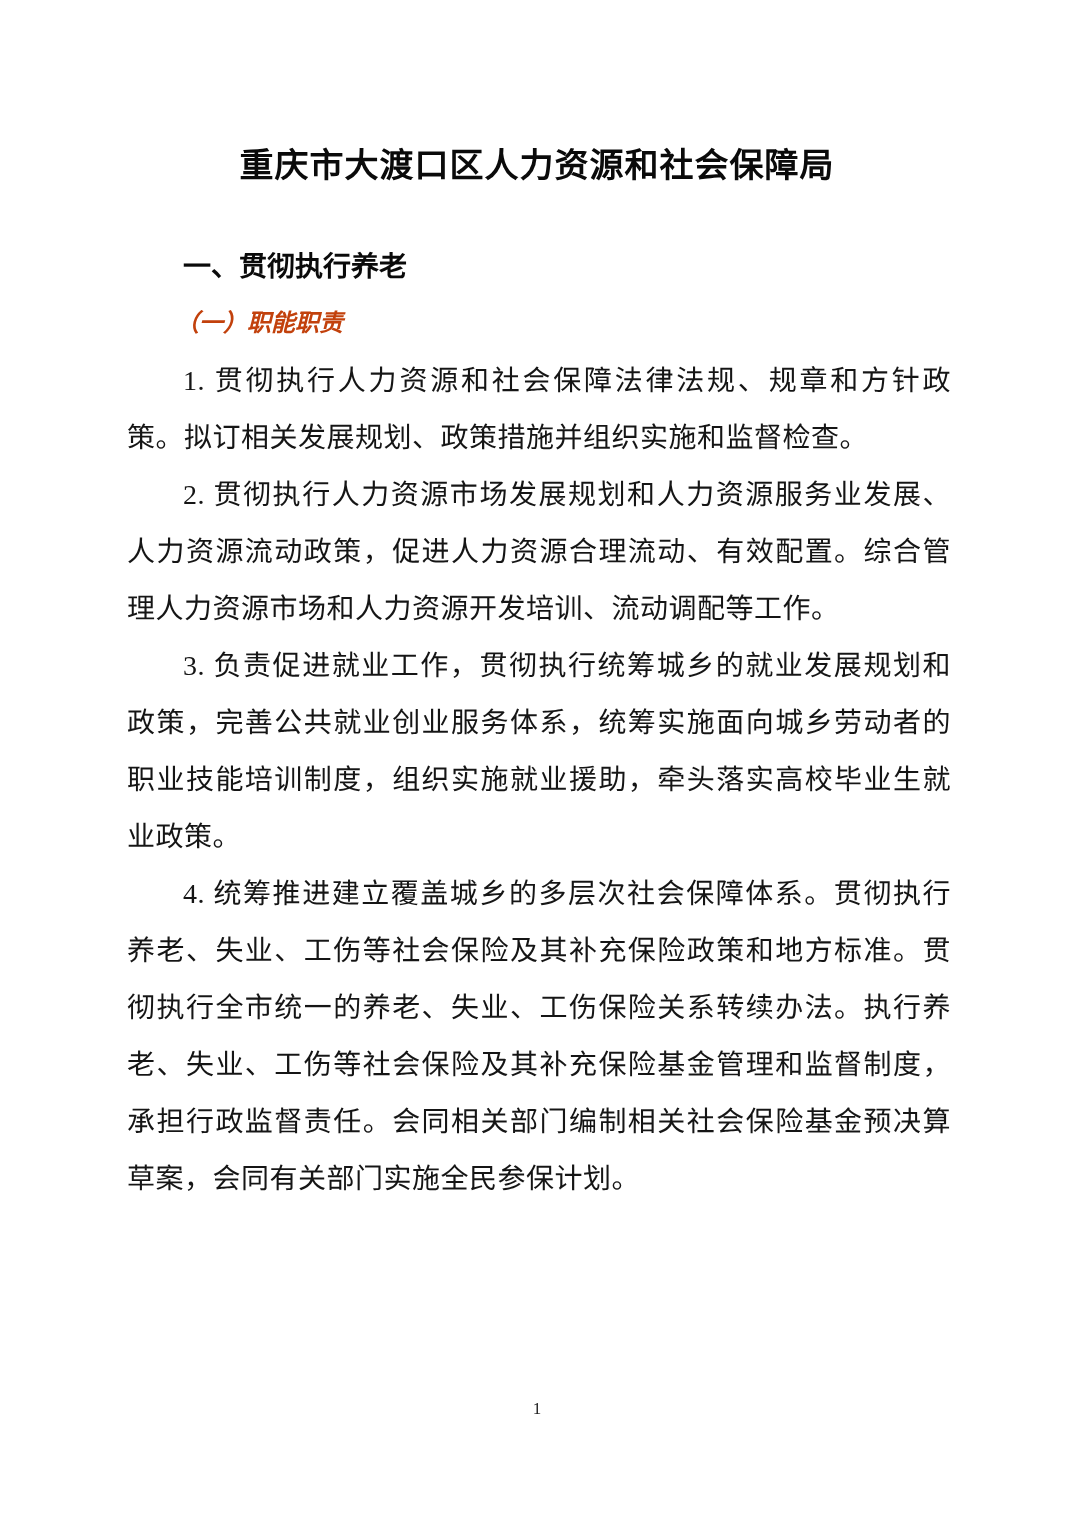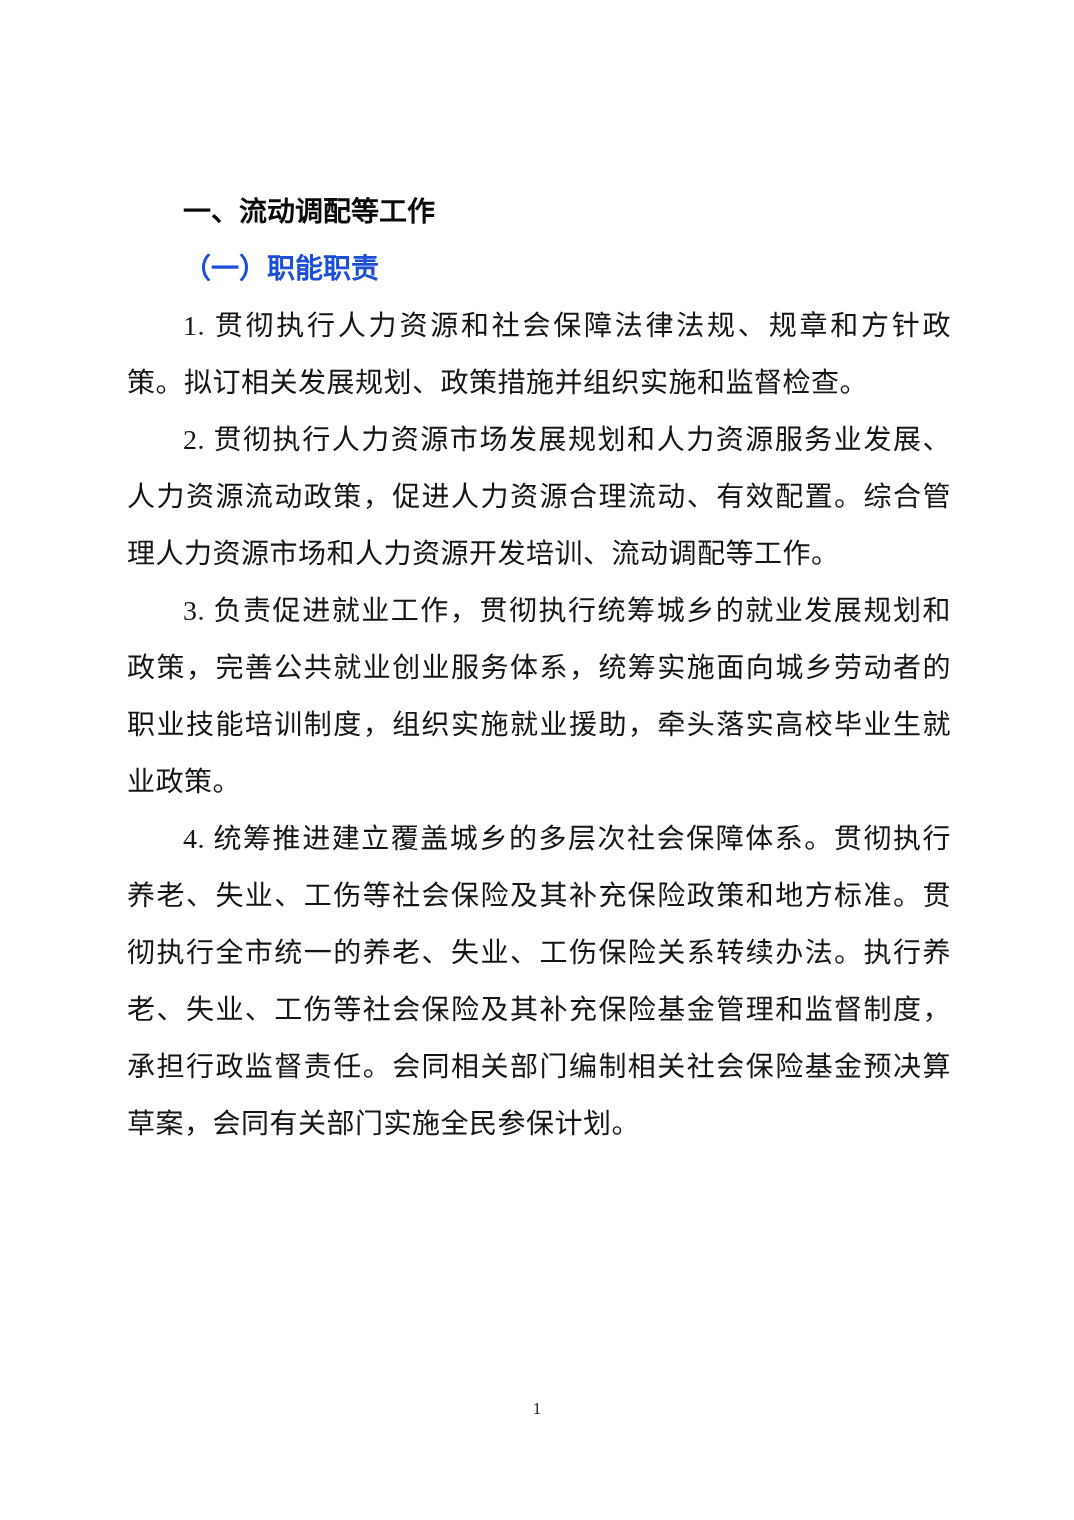--- a/index.html
+++ b/index.html
@@ -35,26 +35,27 @@
     margin: 45px 0 0 0;
     font-size: 28px;
     line-height: 57px;
     font-weight: bold;
     text-indent: 2em;
     font-family: "Liberation Sans", "DejaVu Sans", sans-serif;
     color: #0a0a0a;
   }
   .subsection-heading {
     margin: 0;
-    font-size: 28px;
+    font-size: 24px;
     line-height: 57px;
     font-weight: bold;
     text-indent: 2em;
     font-family: "Liberation Serif", "DejaVu Serif", serif;
-    color: #1d4ed8;
+    color: #c2410c;
+    font-style: italic;
   }
   .body-paragraph {
     margin: 0;
     font-size: 28px;
     line-height: 57px;
     text-indent: 2em;
     text-align: justify;
     letter-spacing: 0.5px;
     color: #151515;
   }
@@ -69,24 +70,25 @@
     color: #222222;
     font-family: "Liberation Serif", "DejaVu Serif", serif;
   }
 </style>
 </head>
 <body>
 
 <div class="page">
 
   <div class="doc-title">
+    <div class="title-line">重庆市大渡口区人力资源和社会保障局</div>
   </div>
 
   <div class="content">
-    <h2 class="section-heading">一、流动调配等工作</h2>
+    <h2 class="section-heading">一、贯彻执行养老</h2>
     <h3 class="subsection-heading">（一）职能职责</h3>
 
     <p class="body-paragraph">1. 贯彻执行人力资源和社会保障法律法规、规章和方针政策。拟订相关发展规划、政策措施并组织实施和监督检查。</p>
     <p class="body-paragraph">2. 贯彻执行人力资源市场发展规划和人力资源服务业发展、人力资源流动政策，促进人力资源合理流动、有效配置。综合管理人力资源市场和人力资源开发培训、流动调配等工作。</p>
     <p class="body-paragraph">3. 负责促进就业工作，贯彻执行统筹城乡的就业发展规划和政策，完善公共就业创业服务体系，统筹实施面向城乡劳动者的职业技能培训制度，组织实施就业援助，牵头落实高校毕业生就业政策。</p>
     <p class="body-paragraph">4. 统筹推进建立覆盖城乡的多层次社会保障体系。贯彻执行养老、失业、工伤等社会保险及其补充保险政策和地方标准。贯彻执行全市统一的养老、失业、工伤保险关系转续办法。执行养老、失业、工伤等社会保险及其补充保险基金管理和监督制度，承担行政监督责任。会同相关部门编制相关社会保险基金预决算草案，会同有关部门实施全民参保计划。</p>
   </div>
 
   <div class="page-number">1</div>
 

